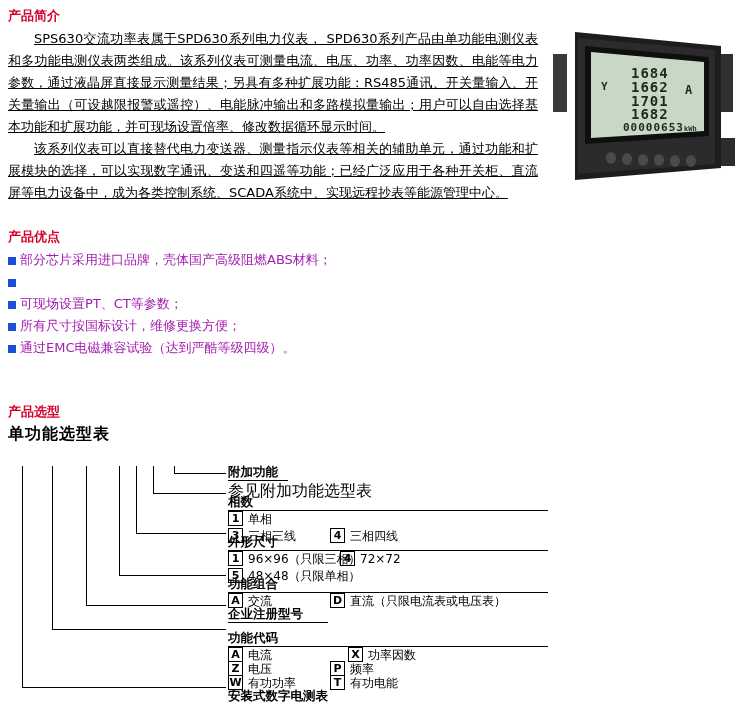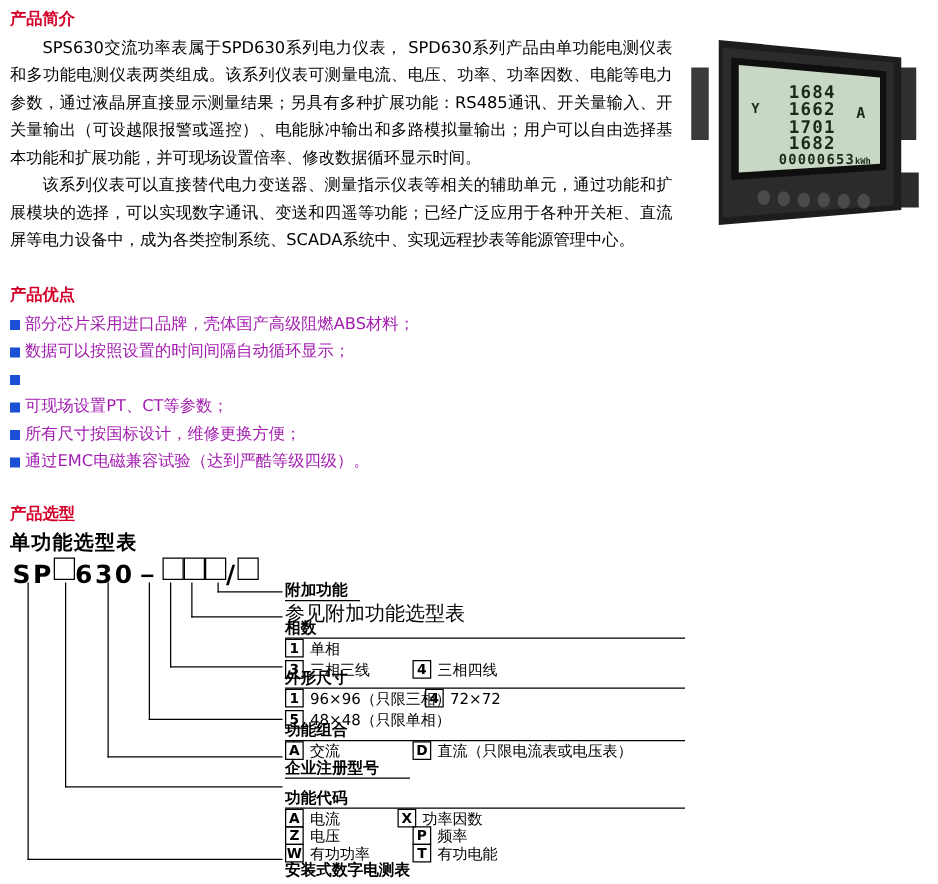--- a/index.html
+++ b/index.html
@@ -36,21 +36,21 @@
   #intro {
     position: absolute;
     left: 8px;
     top: 28px;
     width: 530px;
     font-size: 13px;
     line-height: 22px;
     text-align: justify;
     color: #000;
   }
-  #intro p { margin: 0; text-indent: 0; }
+  #intro p { margin: 0; text-indent: 0; text-decoration: underline; }
   #intro .indent { text-indent: 26px; display: block; }
 
   
   #photo {
     position: absolute;
     left: 545px;
     top: 18px;
     width: 196px;
     height: 178px;
   }
@@ -190,34 +190,30 @@
         <ellipse cx="130" cy="143" rx="5" ry="6"></ellipse>
         <ellipse cx="146" cy="143" rx="5" ry="6"></ellipse>
       </g>
     </svg>
   </div>
 
   <div id="sec2-title" class="sec-title">产品优点</div>
 
   <div id="adv-list">
     <div class="adv-item"><span class="bullet"></span><span>部分芯片采用进口品牌，壳体国产高级阻燃ABS材料；</span></div>
-    <div class="adv-item"><span class="bullet"></span><span>数据可以按照设置的时间间隔自动循环显示；</span></div>
     <div class="adv-item"><span class="bullet"></span></div>
     <div class="adv-item"><span class="bullet"></span><span>可现场设置PT、CT等参数；</span></div>
     <div class="adv-item"><span class="bullet"></span><span>所有尺寸按国标设计，维修更换方便；</span></div>
     <div class="adv-item"><span class="bullet"></span><span>通过EMC电磁兼容试验（达到严酷等级四级）。</span></div>
   </div>
 
   <div id="sec3-title" class="sec-title">产品选型</div>
 
   <div id="model-title">单功能选型表</div>
 
-  <div id="model-code">
-    <span>SP</span><span class="codebox"></span><span>630</span><span>－</span><span class="codebox"></span><span class="codebox"></span><span class="codebox"></span><span>/</span><span class="codebox"></span>
-  </div>
 
   <div class="vline" style="left:174px; top:466px; height:8px;"></div>
   <div class="hline" style="left:174px; top:473px; width:52px;"></div>
 
   <div class="vline" style="left:153px; top:466px; height:28px;"></div>
   <div class="hline" style="left:153px; top:493px; width:73px;"></div>
 
   <div class="vline" style="left:136px; top:466px; height:68px;"></div>
   <div class="hline" style="left:136px; top:533px; width:90px;"></div>
 
@@ -253,21 +249,21 @@
   <div class="cat-line" style="left:228px; top:592px; width:320px;"></div>
   <div class="opt" style="left:228px; top:593px;"><span class="optbox">A</span><span>交流</span></div>
   <div class="opt" style="left:330px; top:593px;"><span class="optbox">D</span><span>直流（只限电流表或电压表）</span></div>
 
   <div class="cat" style="left:228px; top:606px;">企业注册型号</div>
   <div class="cat-line" style="left:228px; top:622px; width:100px;"></div>
 
   <div class="cat" style="left:228px; top:630px;">功能代码</div>
   <div class="cat-line" style="left:228px; top:646px; width:320px;"></div>
   <div class="opt" style="left:228px; top:647px;"><span class="optbox">A</span><span>电流</span></div>
-  <div class="opt" style="left:318px; top:647px;"><span class="optbox">X</span><span>功率因数</span></div>
+  <div class="opt" style="left:348px; top:647px;"><span class="optbox">X</span><span>功率因数</span></div>
   <div class="opt" style="left:228px; top:661px;"><span class="optbox">Z</span><span>电压</span></div>
   <div class="opt" style="left:330px; top:661px;"><span class="optbox">P</span><span>频率</span></div>
   <div class="opt" style="left:228px; top:675px;"><span class="optbox">W</span><span>有功功率</span></div>
   <div class="opt" style="left:330px; top:675px;"><span class="optbox">T</span><span>有功电能</span></div>
 
   <div class="cat" style="left:228px; top:688px;">安装式数字电测表</div>
 
 </div>
 
 </body></html>

